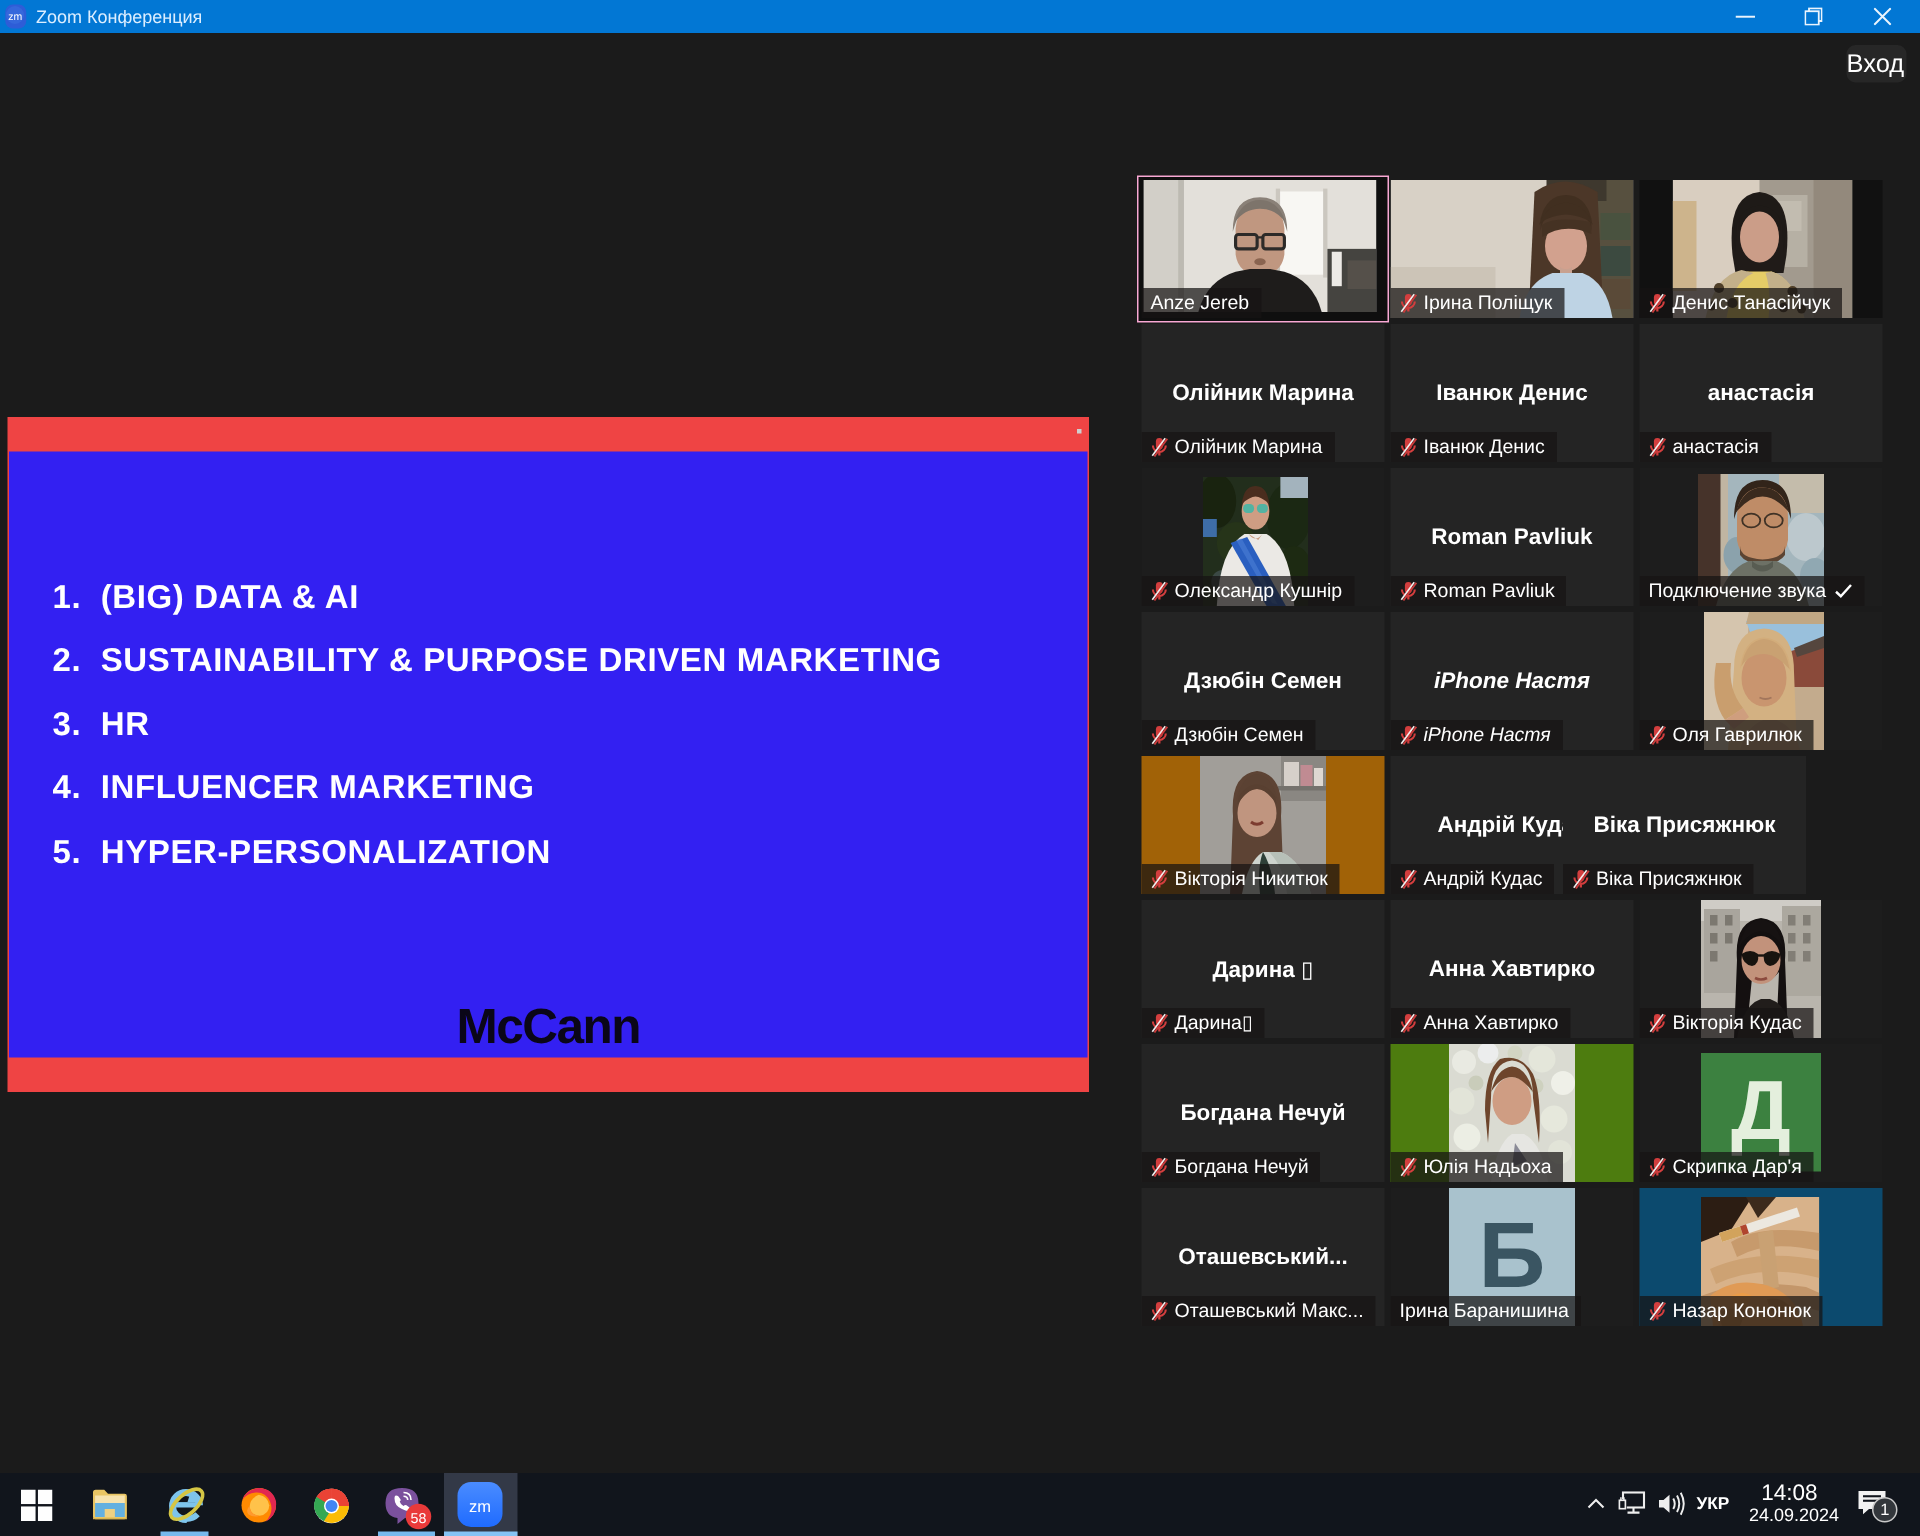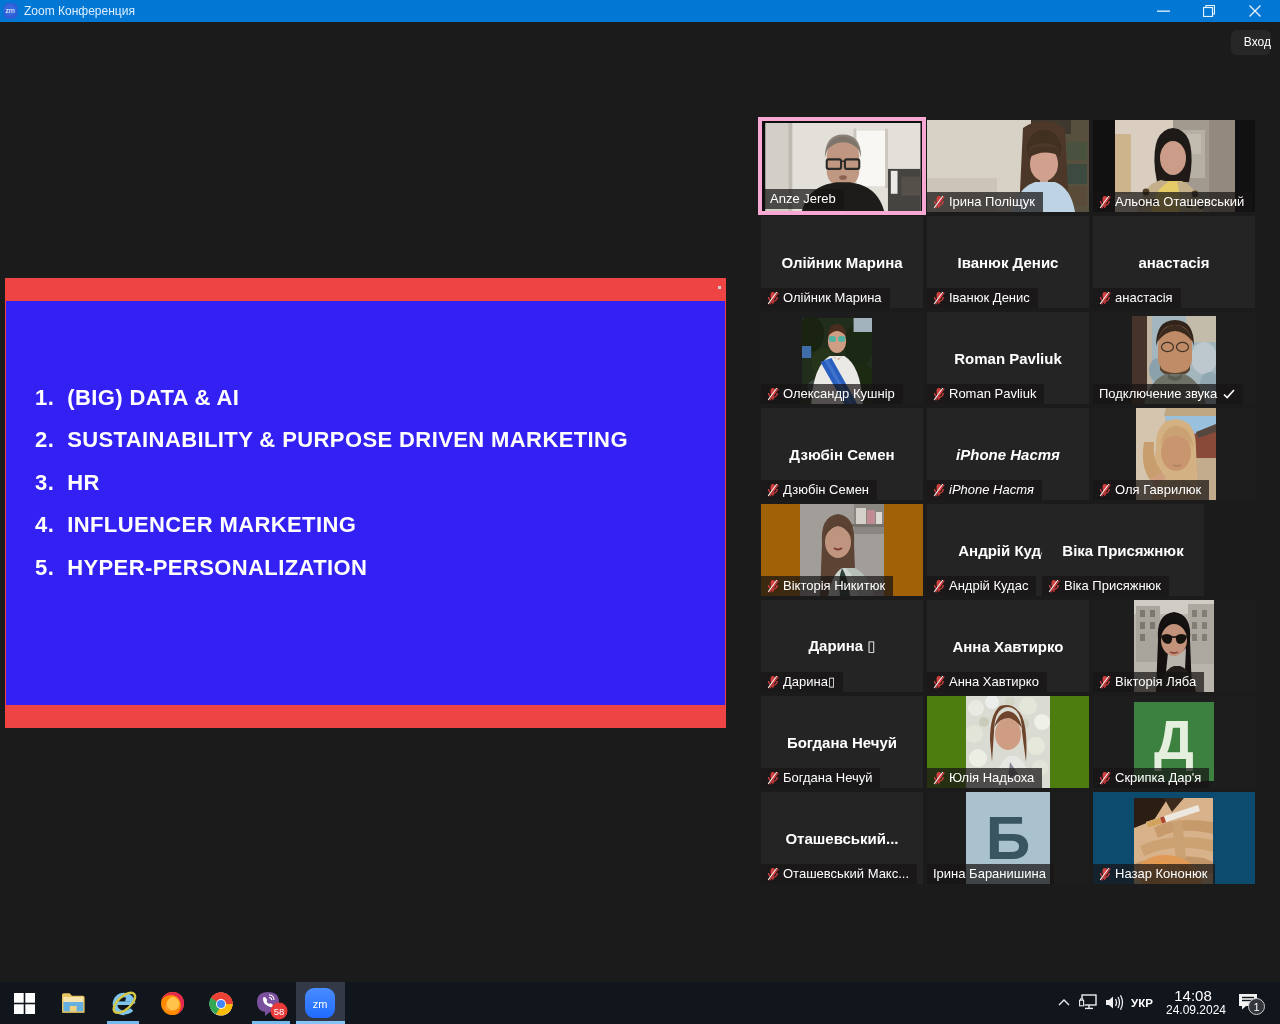--- a/index.html
+++ b/index.html
@@ -34,48 +34,49 @@
   </svg>
   <svg class="abs" style="left:1203px;top:5" width="12" height="12" viewBox="0 0 12 12">
     <rect x="0.5" y="2.5" width="9" height="9" fill="none" stroke="#eaf4fd" stroke-width="1.2"></rect>
     <path d="M3 2.5 V0.5 H11.5 V9 H9.5" fill="none" stroke="#eaf4fd" stroke-width="1.2"></path>
   </svg>
   <svg class="abs" style="left:1249px;top:5" width="12" height="12" viewBox="0 0 12 12">
     <path d="M0.5 0.5 L11.5 11.5 M11.5 0.5 L0.5 11.5" stroke="#eaf4fd" stroke-width="1.3"></path>
   </svg>
 </div>
 
-<div class="abs" style="left:1231px;top:30px;width:40px;height:25px;background:#272727;border-radius:6px;color:#fff;font-size:12px;text-align:right;line-height:25px;">Вход</div>
+<div class="abs" style="left:1231px;top:30px;width:40px;height:25px;background:#272727;border-radius:6px;color:#fff;font-size:17px;text-align:left;line-height:25px;">Вход</div>
 
 <div class="abs" style="left:5px;top:278px;width:721px;height:450px;background:#ef4444;">
   <div class="abs" style="left:1px;top:23px;width:719px;height:404px;background:#3320f2;"></div>
   <div class="abs" style="left:713px;top:8px;width:3px;height:3px;background:#cfcfcf;"></div>
   <div class="abs" style="left:30px;top:99px;width:690px;color:#fff;font-weight:bold;font-size:22px;letter-spacing:0.4px;line-height:42.4px;">
     <div>1.&nbsp; (BIG) DATA &amp; AI</div>
     <div>2.&nbsp; SUSTAINABILITY &amp; PURPOSE DRIVEN MARKETING</div>
     <div>3.&nbsp; HR</div>
     <div>4.&nbsp; INFLUENCER MARKETING</div>
     <div>5.&nbsp; HYPER-PERSONALIZATION</div>
   </div>
+  <div class="abs" style="left:0;top:387px;width:721px;text-align:center;color:#0a0618;font-weight:bold;font-size:33px;letter-spacing:-1px;">McCann</div>
 </div>
 
 <div id="grid">
 <svg width="0" height="0" style="position:absolute">
 <defs>
 <g id="micoff">
   <rect x="3.6" y="0.5" width="4.6" height="7.6" rx="2.3" fill="#d33e3e"></rect>
   <path d="M1.6 5.5 a4.3 4.3 0 0 0 8.6 0" fill="none" stroke="#d33e3e" stroke-width="1.4"></path>
   <line x1="5.9" y1="10.2" x2="5.9" y2="12.2" stroke="#d33e3e" stroke-width="1.5"></line>
   <line x1="1.2" y1="12.4" x2="9.8" y2="0.6" stroke="#f3eded" stroke-width="1.1"></line>
   <line x1="2.6" y1="12.8" x2="11.2" y2="1.0" stroke="#c93a3a" stroke-width="1.3"></line>
 </g>
 </defs>
 </svg>
 
-<div class="abs" style="left:758px;top:117px;width:168px;height:98px;background:#0f0f0f;border:4px solid #f9a8d4;">
+<div class="abs" style="left:758px;top:117px;width:168px;height:98px;background:#0f0f0f;border:1px solid #f9a8d4;">
   <div class="abs" style="left:2px;top:2px;width:158px;height:88px;overflow:hidden;">
     <svg width="158" height="88" viewBox="0 0 162 92">
       <rect width="162" height="92" fill="#e3e0da"></rect>
       <rect x="0" y="0" width="26" height="92" fill="#d2cfc8"></rect>
       <rect x="24" y="0" width="4" height="92" fill="#bdbab2"></rect>
       <rect x="94" y="8" width="32" height="58" fill="#f8f7f3"></rect>
       <rect x="92" y="6" width="3" height="62" fill="#cbc7bf"></rect>
       <rect x="125" y="6" width="3" height="62" fill="#cbc7bf"></rect>
       <rect x="128" y="48" width="34" height="44" fill="#454440"></rect>
       <rect x="131" y="50" width="7" height="24" fill="#eceae6"></rect>
@@ -139,21 +140,21 @@
       <circle cx="26" cy="84" r="3" fill="#4e3e28"></circle>
           <circle cx="80" cy="74" r="3.4" fill="#4e3e28"></circle>
       <circle cx="74" cy="85" r="3.2" fill="#4e3e28"></circle>
           <circle cx="86" cy="86" r="3" fill="#4e3e28"></circle>
       </svg>
   </div>
   <div class="lbl">
         <svg class="mic" viewBox="0 0 12 13">
           <use href="#micoff"></use>
         </svg>
-        <span class="t">Альона Оташевський</span>
+        <span class="t">Денис Танасійчук</span>
       </div>
 </div>
 
 <div class="tile" style="left:761px;top:216px;">
       <div class="cname">Олійник Марина</div>
   <div class="lbl">
         <svg class="mic" viewBox="0 0 12 13">
           <use href="#micoff"></use>
         </svg>
         <span class="t">Олійник Марина</span>
@@ -378,21 +379,21 @@
       <path d="M42 36 Q47 32 53 36 Q52 43 46 44 Q41 43 42 36 Z" fill="#17130f"></path>
       <path d="M38 37 L42 37" stroke="#17130f" stroke-width="1.6"></path>
       <path d="M36 52 Q40 54 44 52" fill="none" stroke="#8c4a3e" stroke-width="1.8"></path>
       <path d="M24 92 Q28 70 40 66 L46 66 Q58 70 62 92 Z" fill="#211d1b"></path>
       </svg>
   </div>
   <div class="lbl">
         <svg class="mic" viewBox="0 0 12 13">
           <use href="#micoff"></use>
         </svg>
-        <span class="t">Вікторія Ляба</span>
+        <span class="t">Вікторія Кудас</span>
       </div>
 </div>
 
 <div class="tile" style="left:761px;top:696px;">
       <div class="cname">Богдана Нечуй</div>
   <div class="lbl">
         <svg class="mic" viewBox="0 0 12 13">
           <use href="#micoff"></use>
         </svg>
         <span class="t">Богдана Нечуй</span>

